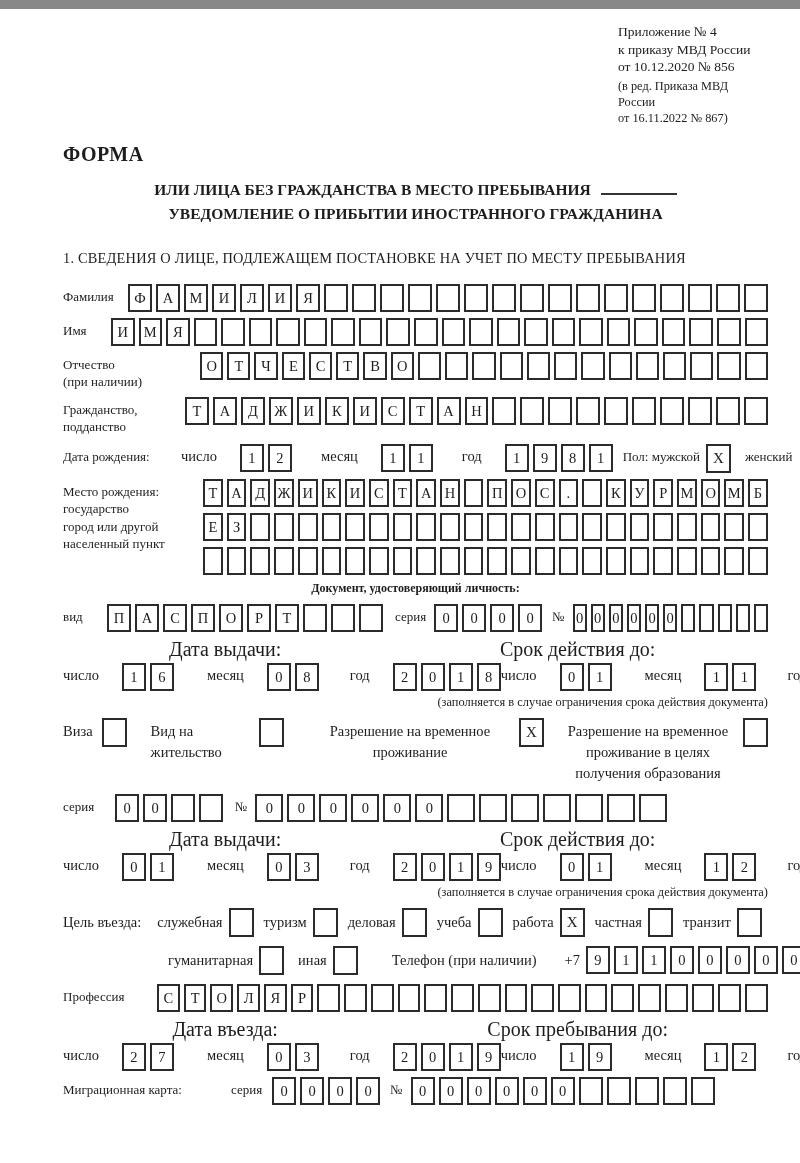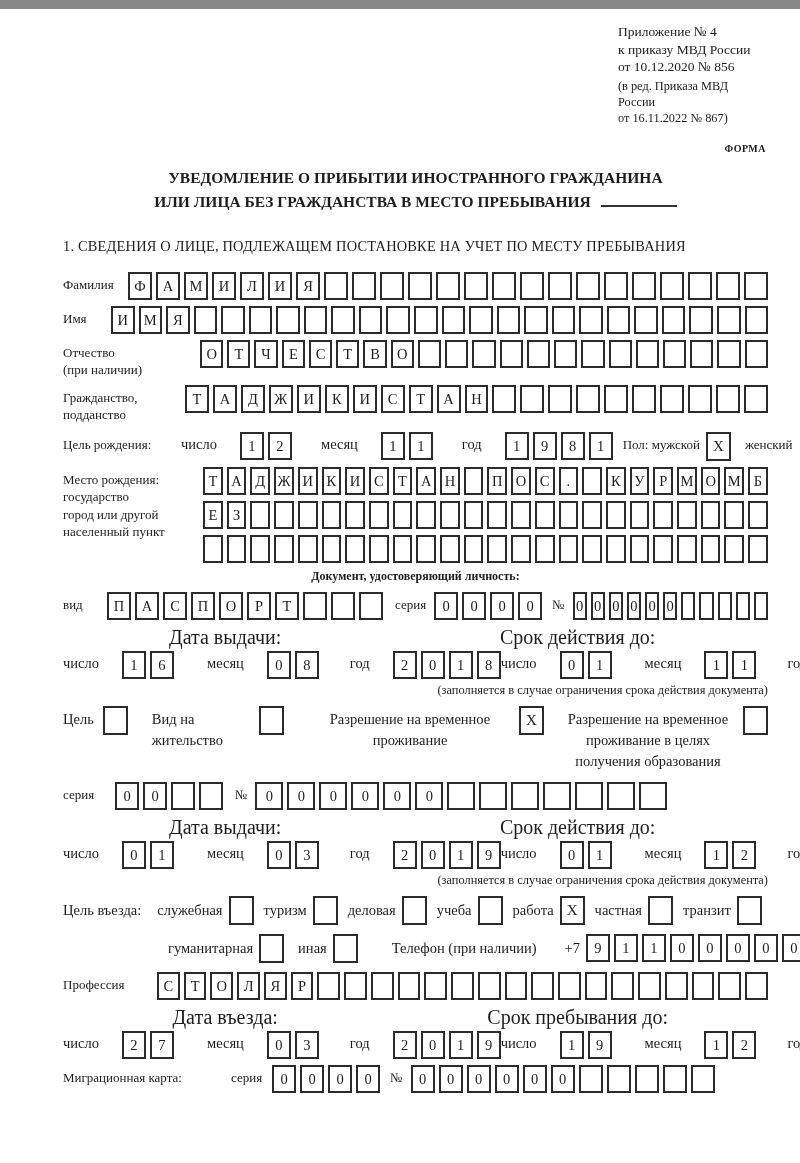--- a/index.html
+++ b/index.html
@@ -3,21 +3,21 @@
 <meta charset="utf-8">
 <style>
   html,body{margin:0;padding:0;background:#888;}
   .page{
     width:800px;height:1163px;background:#ffffff;margin:9px auto;
     font-family:"Liberation Serif","DejaVu Serif",serif;color:#1d1d1d;
     box-sizing:border-box;padding:14px 32px 0 63px;overflow:hidden;position:relative;
   }
   .appendix{margin-left:555px;font-size:13.5px;line-height:1.3;}
   .appendix .small{font-size:12.3px;line-height:1.3;margin-top:3px;}
-  .forma{text-align:right;font-weight:bold;font-size:10px;margin:16px 2px 6px 0;letter-spacing:.5px;}
+  .forma{font-weight:bold;font-size:20px;margin:16px 2px 6px 0;letter-spacing:.5px;}
   .title{text-align:center;font-weight:bold;font-size:15.5px;line-height:1.55;margin-top:12px;}
   .blank-underline{display:inline-block;width:76px;border-bottom:2px solid #333;height:14px;margin-left:10px;}
   .sec-heading{font-weight:normal;font-size:14.4px;margin:24px 0 17px 0;letter-spacing:.2px;}
   .frow{display:flex;align-items:flex-start;margin-bottom:6px;}
   .flabel{flex:none;font-size:13px;padding-top:4px;line-height:1.35;}
   .box-row{display:flex;gap:4px;flex:1;min-width:0;}
   .box-row .cell{flex:1 1 0;max-width:24px;min-width:0;}
   .box-col{flex:1;min-width:0;display:flex;flex-direction:column;gap:6px;}
   .box-group{display:inline-flex;gap:4px;flex:none;}
   .box-group .cell{flex:none;width:20px;}
@@ -51,24 +51,24 @@
     <div>от 10.12.2020 № 856</div>
     <div class="small">
       <div>(в ред. Приказа МВД России</div>
       <div>от 16.11.2022 № 867)</div>
     </div>
   </div>
 
   <div class="forma">ФОРМА</div>
 
   <div class="title">
-    <div>УВЕДОМЛЕНИЕ О ПРИБЫТИИ ИНОСТРАННОГО ГРАЖДАНИНА</div>
     <div>
       <span>ИЛИ ЛИЦА БЕЗ ГРАЖДАНСТВА В МЕСТО ПРЕБЫВАНИЯ</span><span class="blank-underline"></span>
     </div>
+    <div>УВЕДОМЛЕНИЕ О ПРИБЫТИИ ИНОСТРАННОГО ГРАЖДАНИНА</div>
   </div>
 
   <div class="sec-heading">1. СВЕДЕНИЯ О ЛИЦЕ, ПОДЛЕЖАЩЕМ ПОСТАНОВКЕ НА УЧЕТ ПО МЕСТУ ПРЕБЫВАНИЯ</div>
 
   <div class="frow">
     <div class="flabel" style="width:65px">Фамилия</div>
     <div class="box-row">
         <span class="cell">Ф</span>
         <span class="cell">А</span>
         <span class="cell">М</span>
@@ -179,21 +179,21 @@
         <span class="cell"></span>
         <span class="cell"></span>
         <span class="cell"></span>
         <span class="cell"></span>
         <span class="cell"></span>
         <span class="cell"></span>
       </div>
   </div>
 
   <div class="frow" style="margin-top:8px">
-    <div class="flabel" style="width:118px">Цель рождения:</div>
+    <div class="flabel" style="width:118px">Дата рождения:</div>
     <div class="date-group">
       <span class="dlbl">число</span>
       <span class="box-group">
           <span class="cell">1</span>
           <span class="cell">2</span>
         </span>
       <span class="dlbl" style="margin-left:6px">месяц</span>
       <span class="box-group">
           <span class="cell">1</span>
           <span class="cell">1</span>
@@ -382,21 +382,21 @@
           <span class="cell">2</span>
           <span class="cell">5</span>
         </span>
     </div>
   </div>
   <div class="note">(заполняется в случае ограничения срока действия документа)</div>
 
 
   <div class="opt-row">
     <div class="opt">
-      <span class="olbl">Цель</span>
+      <span class="olbl">Виза</span>
       <span class="cbox"></span>
     </div>
     <div class="opt" style="margin-left:24px">
       <span class="olbl">Вид на жительство</span>
       <span class="cbox" style="margin-left:14px"></span>
     </div>
     <div class="opt" style="margin-left:26px">
       <span class="olbl center" style="width:200px">Разрешение на временное проживание</span>
       <span class="cbox">X</span>
     </div>

